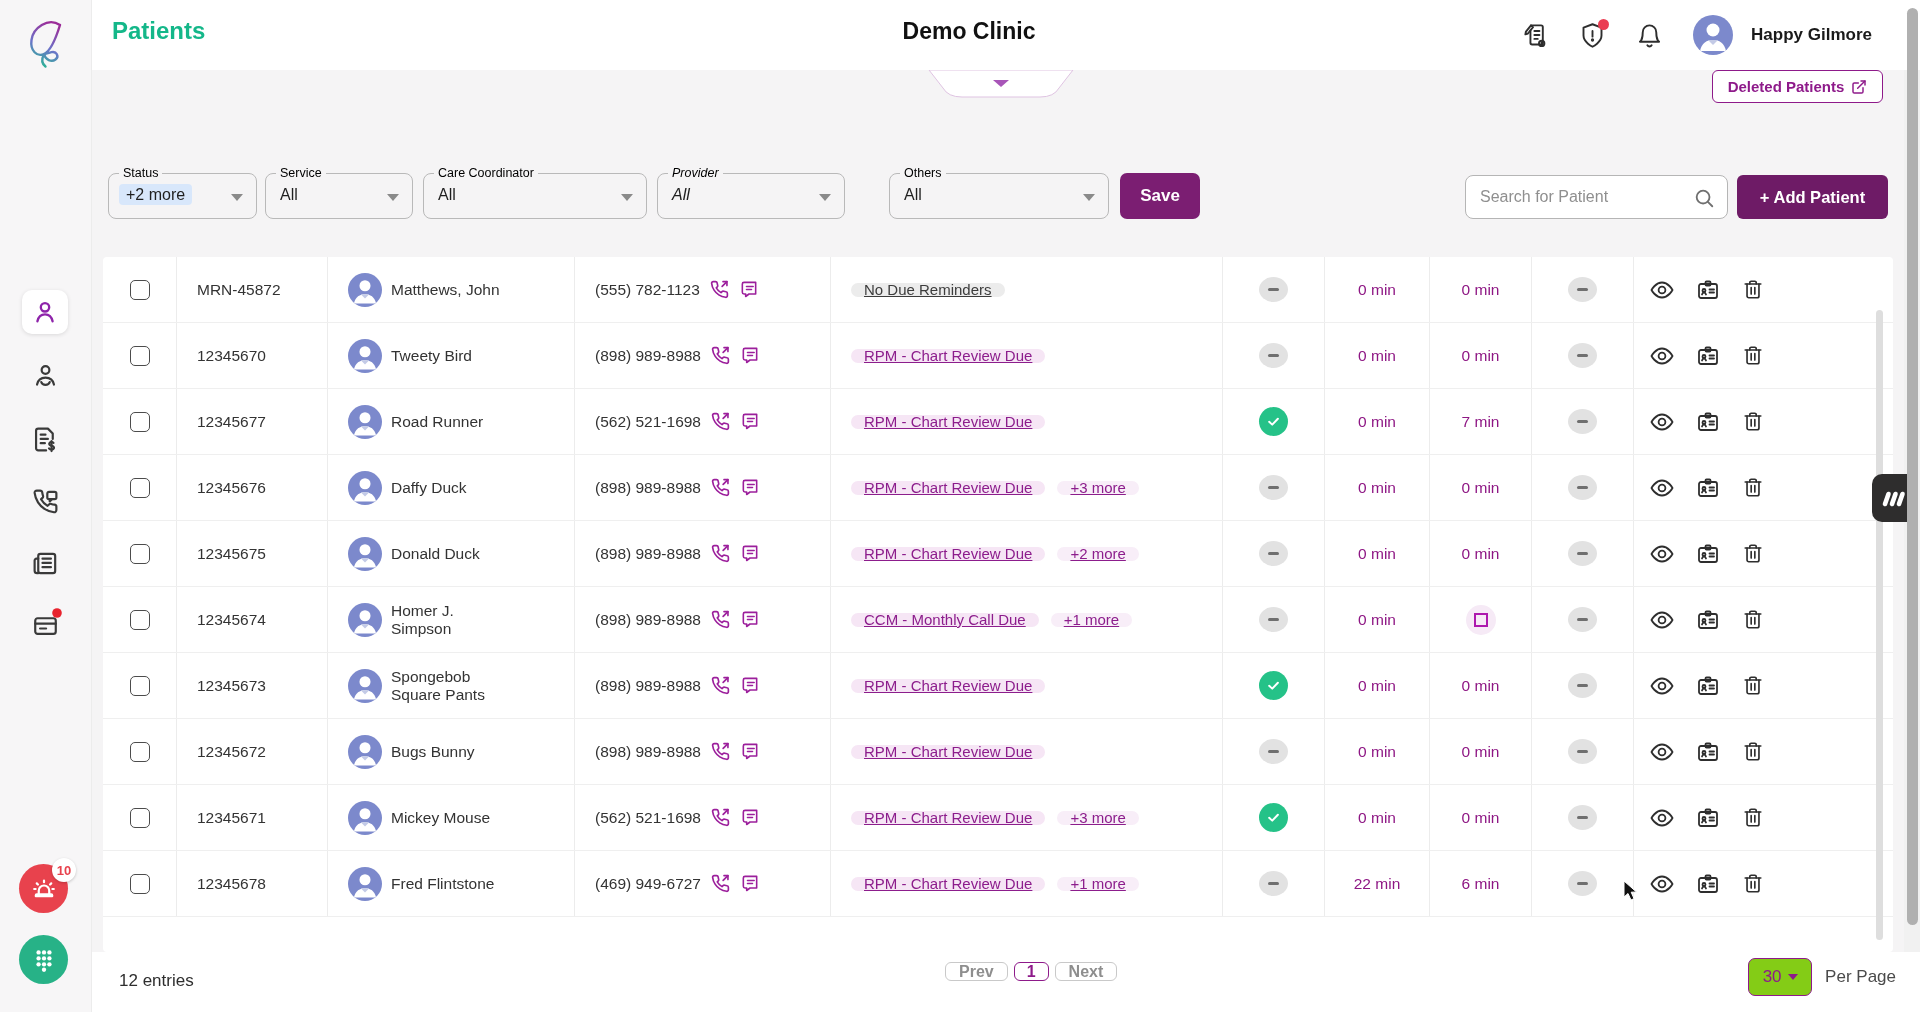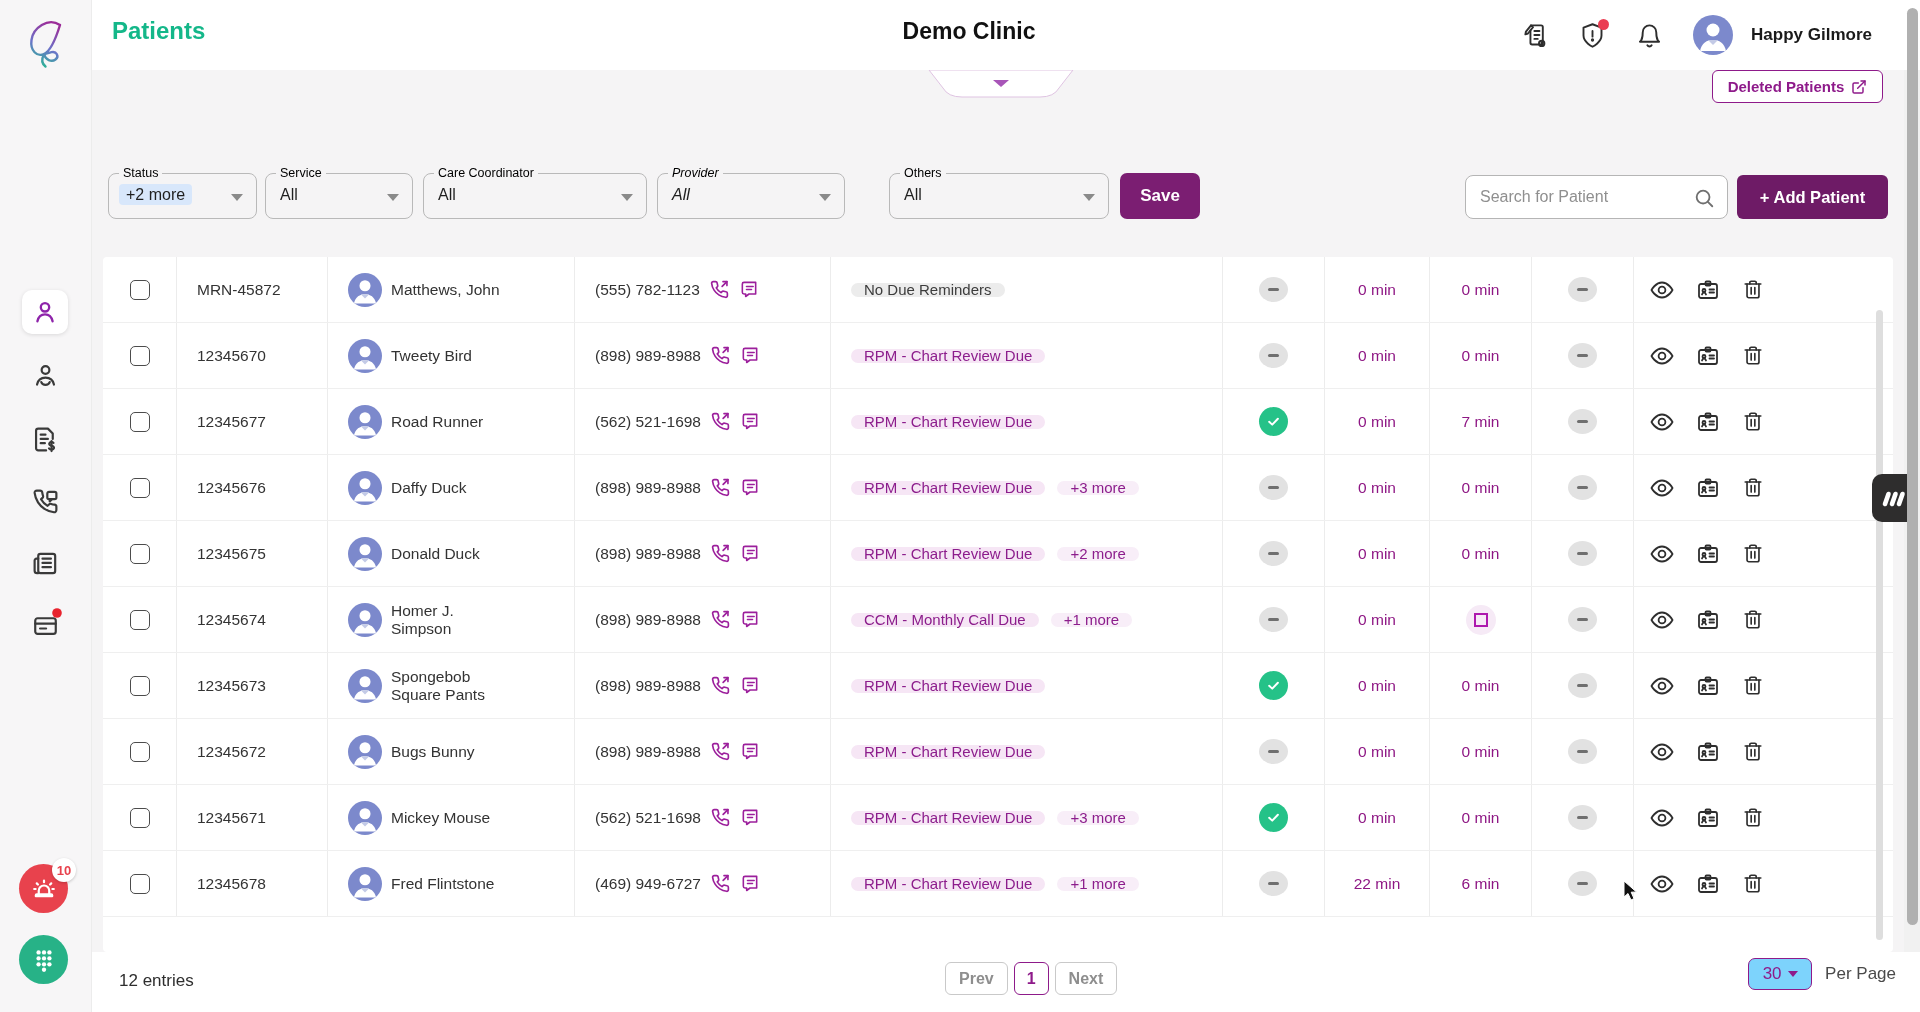--- a/index.html
+++ b/index.html
@@ -51,41 +51,41 @@
 .thead { height:56px; border-bottom:1px solid #e7e7e7; font-size:15px; color:#454545; }
 .thead > div { padding-left:20px; }
 .thead .cen { text-align:center; padding-left:0; }
 .trow { height:66px; border-bottom:1px solid #efefef; font-size:15.5px; color:#333; }
 .trow > div { height:100%; display:flex; align-items:center; border-right:1px solid #ececec; padding-left:20px; }
 .trow > div:last-child { border-right:none; }
 .cell-cen { justify-content:center; padding-left:0 !important; }
 .cbx { width:20px; height:20px; border:1.5px solid #4c4c4c; border-radius:5px; background:#fff; }
 .avatar-sm { width:34px; height:34px; min-width:34px; border-radius:50%; background:#7c89cc; overflow:hidden; margin-right:9px; }
 .nm { white-space:pre-line; line-height:1.15; }
-.chip { height:14px; display:inline-flex; align-items:center; padding:0 13px; border-radius:8px; font-size:15px; background:#f6e6f5; color:#8c1d8c; white-space:nowrap; }
+.chip { height:14px; display:inline-flex; align-items:center; padding:0 13px; border-radius:8px; font-size:15px; background:#f6e6f5; color:#8c1d8c; white-space:nowrap;text-decoration:underline; }
 .chip.gray { background:#ececec; color:#3c3c3c; }
 .chip.more { background:#f8eef8; margin-left:12px; }
 .badge { width:29px; height:25px; border-radius:50%; display:flex; align-items:center; justify-content:center; }
 .badge.dash { background:#e2e2e2; }
 .badge.dash::after { content:""; width:11px; height:2.5px; background:#6f6f6f; border-radius:2px; }
 .badge.check { width:29px; height:29px; background:#25c288; }
 .minv { color:#8e1784; }
 .stopb { width:30px; height:30px; border-radius:50%; background:#f6eaf6; display:flex; align-items:center; justify-content:center; }
 .stopb::after { content:""; width:10px; height:10px; border:2px solid #ad18ad; }
 .qa { display:flex; gap:22px; padding-left:16px !important; }
 .phone-ics { display:flex; gap:9px; margin-left:9px; }
 
 
 .footer { position:absolute; left:92px; right:0; top:952px; height:60px; background:#fff; z-index:4; }
 .entries { position:absolute; left:27px; top:19px; font-size:17px; color:#2e2e2e; }
 .pag { position:absolute; left:853px; top:10px; display:flex; gap:6px; }
-.pag .pbtn { height:33px; border:1px solid #c9c9c9; border-radius:6px; background:#fff; color:#8e8e8e; font-weight:bold; font-size:16px; padding:0 13px; display:flex; align-items:center; }
+.pag .pbtn { height:19px; border:1px solid #c9c9c9; border-radius:6px; background:#fff; color:#8e8e8e; font-weight:bold; font-size:16px; padding:0 13px; display:flex; align-items:center; }
 .pag .pcur { border:1.5px solid #8e1a8a; color:#8e1a8a; padding:0 12px; }
 .perpage { position:absolute; right:24px; top:6px; display:flex; align-items:center; gap:13px; }
-.pp-btn { width:64px; height:32px; border:1.5px solid #8e1a8a; border-radius:7px; color:#8e1a8a; font-size:17px; display:flex; align-items:center; justify-content:center; gap:6px; background:#7dd3fc; }
+.pp-btn { width:64px; height:38px; border:1.5px solid #8e1a8a; border-radius:7px; color:#8e1a8a; font-size:17px; display:flex; align-items:center; justify-content:center; gap:6px; background:#84cc16; }
 .pp-arrow { width:0; height:0; border-left:5.5px solid transparent; border-right:5.5px solid transparent; border-top:6.5px solid #8e1a8a; }
 .pp-label { font-size:17px; color:#4a4a4a; }
 
 
 .inner-sb { position:absolute; right:10px; top:53px; width:7px; height:630px; border-radius:4px; background:#dedede; }
 .page-sb-track { position:absolute; right:0; top:0; width:16px; height:1012px; background:#f1f1f1; z-index:3; }
 .page-sb-thumb { position:absolute; right:2px; top:8px; width:11px; height:917px; background:#b0b0b0; border-radius:6px; z-index:10; }
 
 
 .mtab { position:absolute; right:4px; top:474px; width:44px; height:48px; background:#2e2d2d; border-radius:10px 0 0 10px; z-index:8; display:flex; align-items:center; justify-content:center; }

